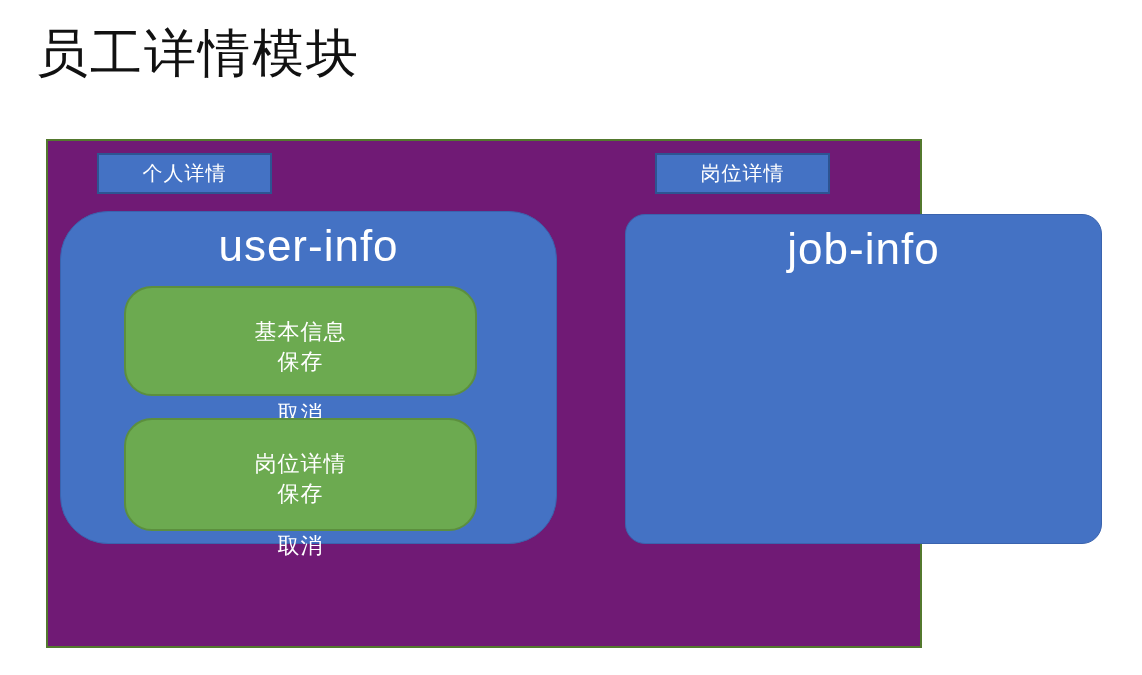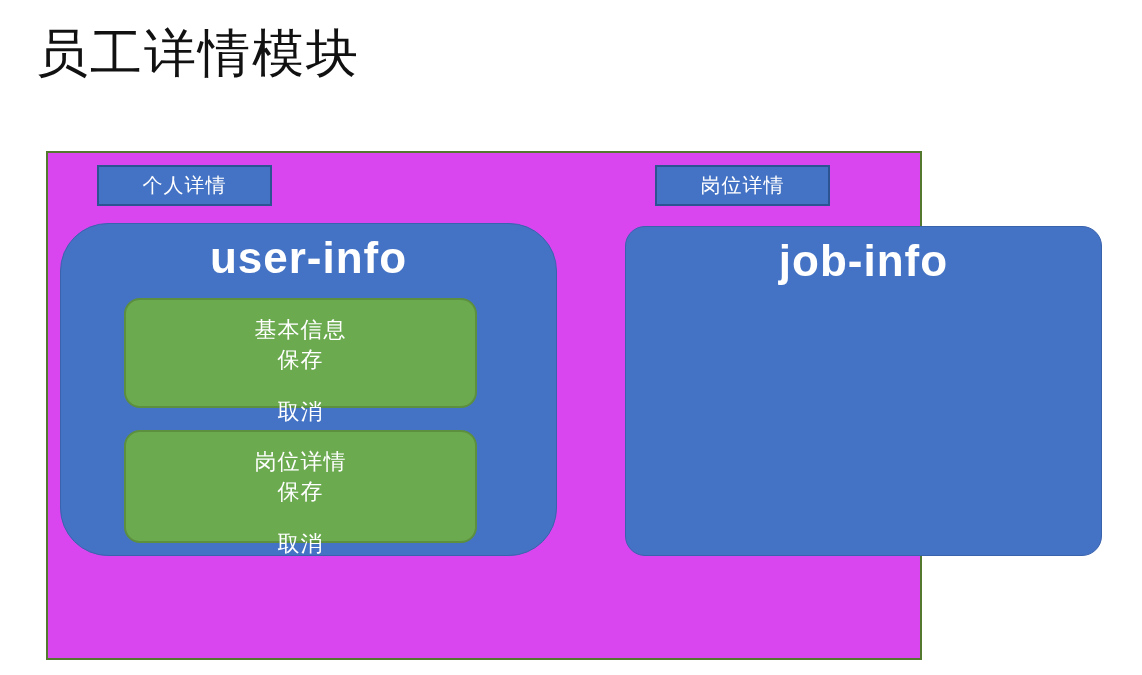--- a/index.html
+++ b/index.html
@@ -14,23 +14,23 @@
     position: absolute;
     left: 36px; top: 24px;
     font-size: 52px;
     font-weight: 200;
     letter-spacing: 2px;
     color: #111111;
     line-height: 1.15;
   }
   .container {
     position: absolute;
-    left: 46px; top: 151px;
+    left: 46px; top: 139px;
     width: 876px; height: 509px;
-    background: #d946ef;
+    background: #701a75;
     border: 2px solid #53792e;
   }
   .tag {
     position: absolute;
     width: 175px; height: 41px;
     background: #4472c4;
     border: 2px solid #2d5492;
     color: #ffffff;
     font-size: 20px;
     display: flex;
@@ -53,38 +53,38 @@
   }
   .panel-job {
     left: 577px; top: 73px;
     width: 477px; height: 330px;
     border-radius: 20px;
   }
   .panel-title {
     margin-top: 10px;
     text-align: center;
     font-size: 44px;
-    font-weight: 700;
+    font-weight: 400;
     color: #ffffff;
     letter-spacing: 1px;
     line-height: 1.1;
   }
   .section {
     position: absolute;
     left: 63px;
     width: 353px;
     background: #6caa50;
     border: 2px solid #5c8f3e;
-    border-radius: 16px;
+    border-radius: 28px;
     color: #ffffff;
     display: flex;
     flex-direction: column;
     align-items: center;
     justify-content: space-between;
-    padding: 15px 0 20px 0;
+    padding: 29px 0 20px 0;
     text-align: right;
   }
   .section-basic { top: 74px; height: 110px; }
   .section-detail { top: 206px; height: 113px; }
   .section-title {
     font-size: 22px;
     letter-spacing: 1px;
   }
   .section-actions {
     display: flex;

